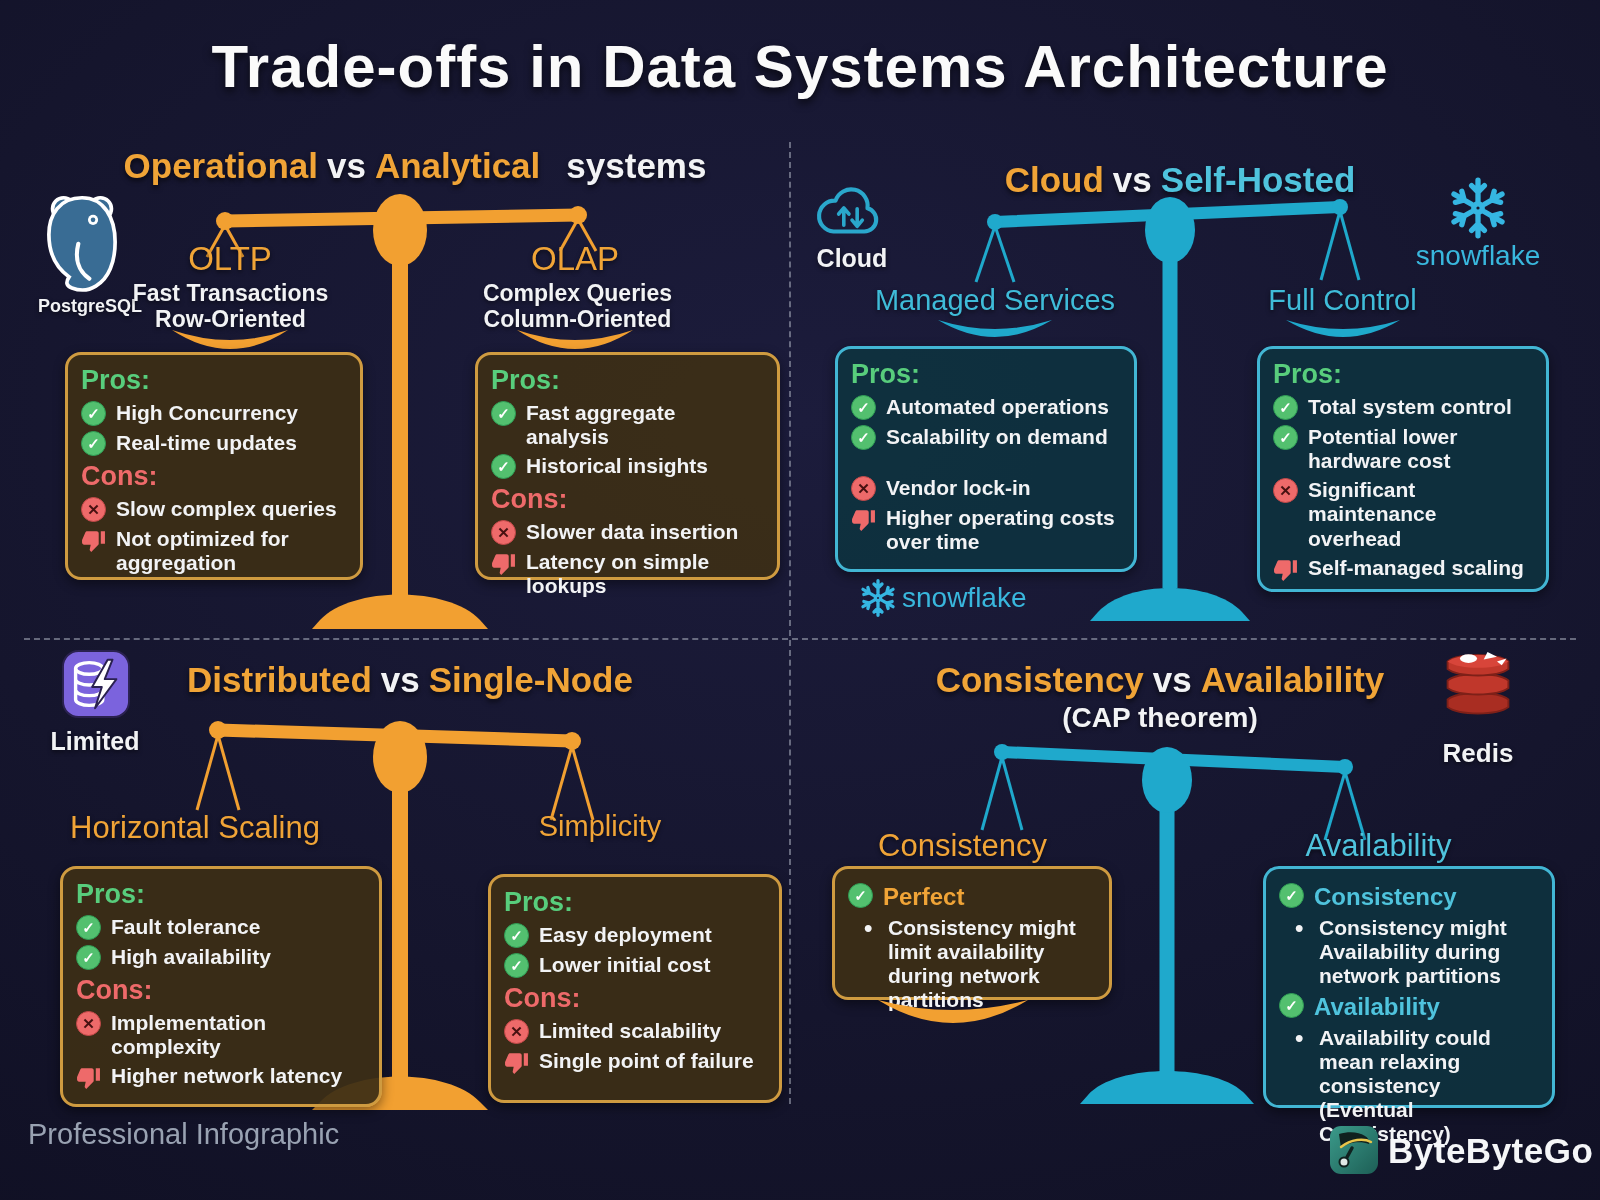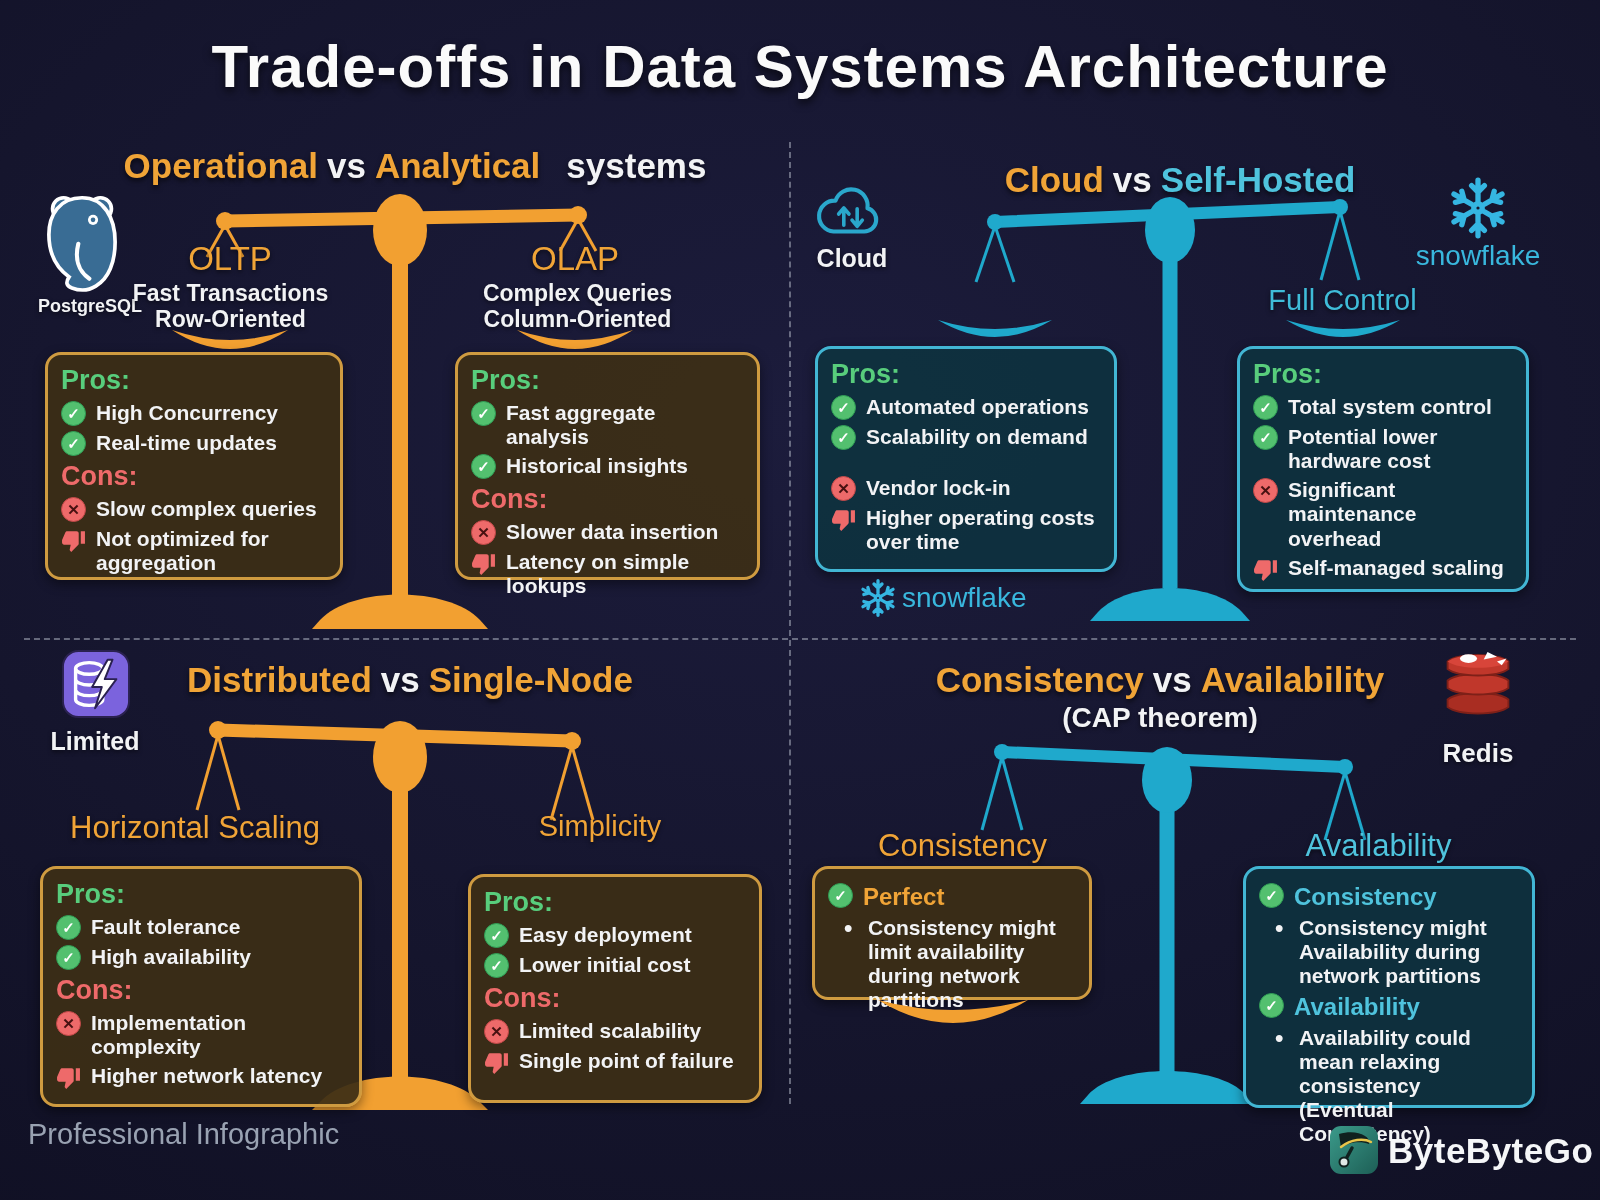--- a/index.html
+++ b/index.html
@@ -11,21 +11,21 @@
   }
   .abs { position:absolute; }
   .title { left:0; right:0; top:32px; font-size:60px; font-weight:bold; color:#fafafa;
     text-align:center; letter-spacing:1px; text-shadow:0 4px 8px rgba(0,0,0,.7); }
   .qhead { font-size:35px; font-weight:bold; text-align:center; white-space:nowrap;
     text-shadow:0 3px 5px rgba(0,0,0,.6); }
   .qhead .sp { margin:0 9px; }
   .orange { color:#f0a437; } .white { color:#f2f3f5; } .cyan { color:#4fc3dd; }
   .armtitle { font-weight:normal; text-align:center; text-shadow:0 2px 4px rgba(0,0,0,.55); }
   .label-white { color:#f2f3f5; font-weight:bold; text-align:center; text-shadow:0 2px 4px rgba(0,0,0,.5); }
-  .box { position:absolute; border-radius:16px; padding:9px 13px; }
+  .box { position:absolute; border-radius:16px; padding:9px 13px;margin-left:20px; }
   .box.amber { background:rgba(60,46,22,.93); border:3px solid #cf9b40; box-shadow:0 4px 12px rgba(0,0,0,.45); }
   .box.teal  { background:rgba(14,49,62,.93); border:3px solid #42b6d4; box-shadow:0 4px 12px rgba(0,0,0,.45); }
   .seclabel { font-size:27px; font-weight:bold; margin:1px 0 3px; }
   .pros { color:#58cd7c; } .cons { color:#ee6a6a; }
   .item { display:flex; align-items:flex-start; gap:10px; margin:5px 0;
     color:#f2f3f5; font-size:21px; font-weight:bold; line-height:1.15; }
   .badge { flex:0 0 auto; width:25px; height:25px; border-radius:50%;
     display:flex; align-items:center; justify-content:center; font-size:15px; font-weight:bold; }
   .badge.ck { background:#53c06f; color:#fff; border:1.5px solid #2f9e55; }
   .badge.xx { background:#ee6a6a; color:#471111; border:1.5px solid #c24848; }
@@ -187,20 +187,21 @@
       <circle cx="205" cy="92" r="8" stroke="none"></circle>
       <circle cx="550" cy="77" r="8" stroke="none"></circle>
       <line x1="380" y1="126" x2="380" y2="458" stroke-width="15"></line>
       <ellipse cx="380" cy="100" rx="25" ry="33" stroke="none"></ellipse>
       <path d="M148 190 Q205 208 262 190 Q205 224 148 190 Z" stroke="none"></path>
       <path d="M496 190 Q553 208 610 190 Q553 224 496 190 Z" stroke="none"></path>
       <path d="M308 482 C338 450 422 450 452 482 L460 491 L300 491 Z" stroke="none"></path>
     </g>
   </svg>
 
+  <div class="abs armtitle" style="left:845px;top:284px;width:300px;font-size:29px;color:#3fbcd9">Managed Services</div>
   <div class="abs armtitle" style="left:1210px;top:284px;width:265px;font-size:29px;color:#3fbcd9">Full Control</div>
 
   <div class="box teal" style="left:815px;top:346px;width:302px;height:226px">
     <div class="seclabel pros">Pros:</div>
     <div class="item">
       <span class="badge ck">✓</span>
       <span>Automated operations</span>
     </div>
     <div class="item">
       <span class="badge ck">✓</span>

